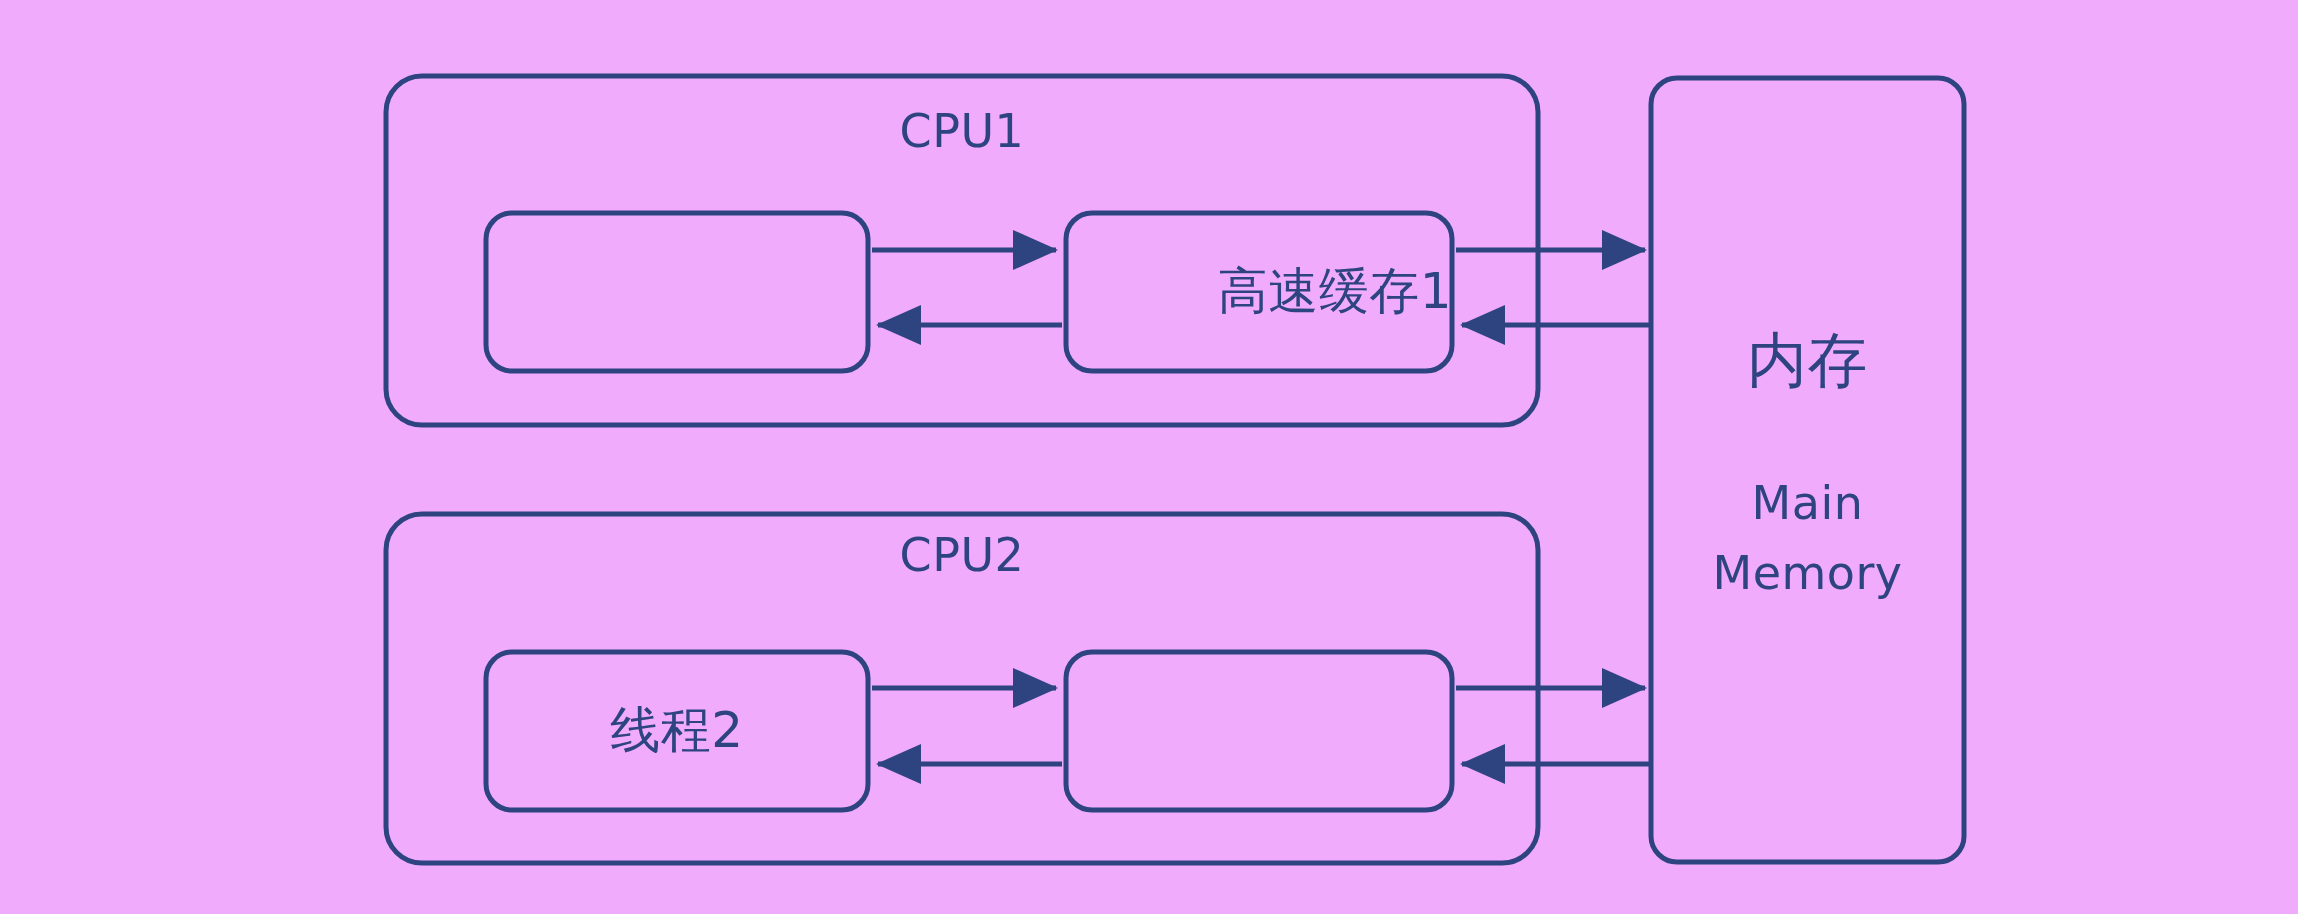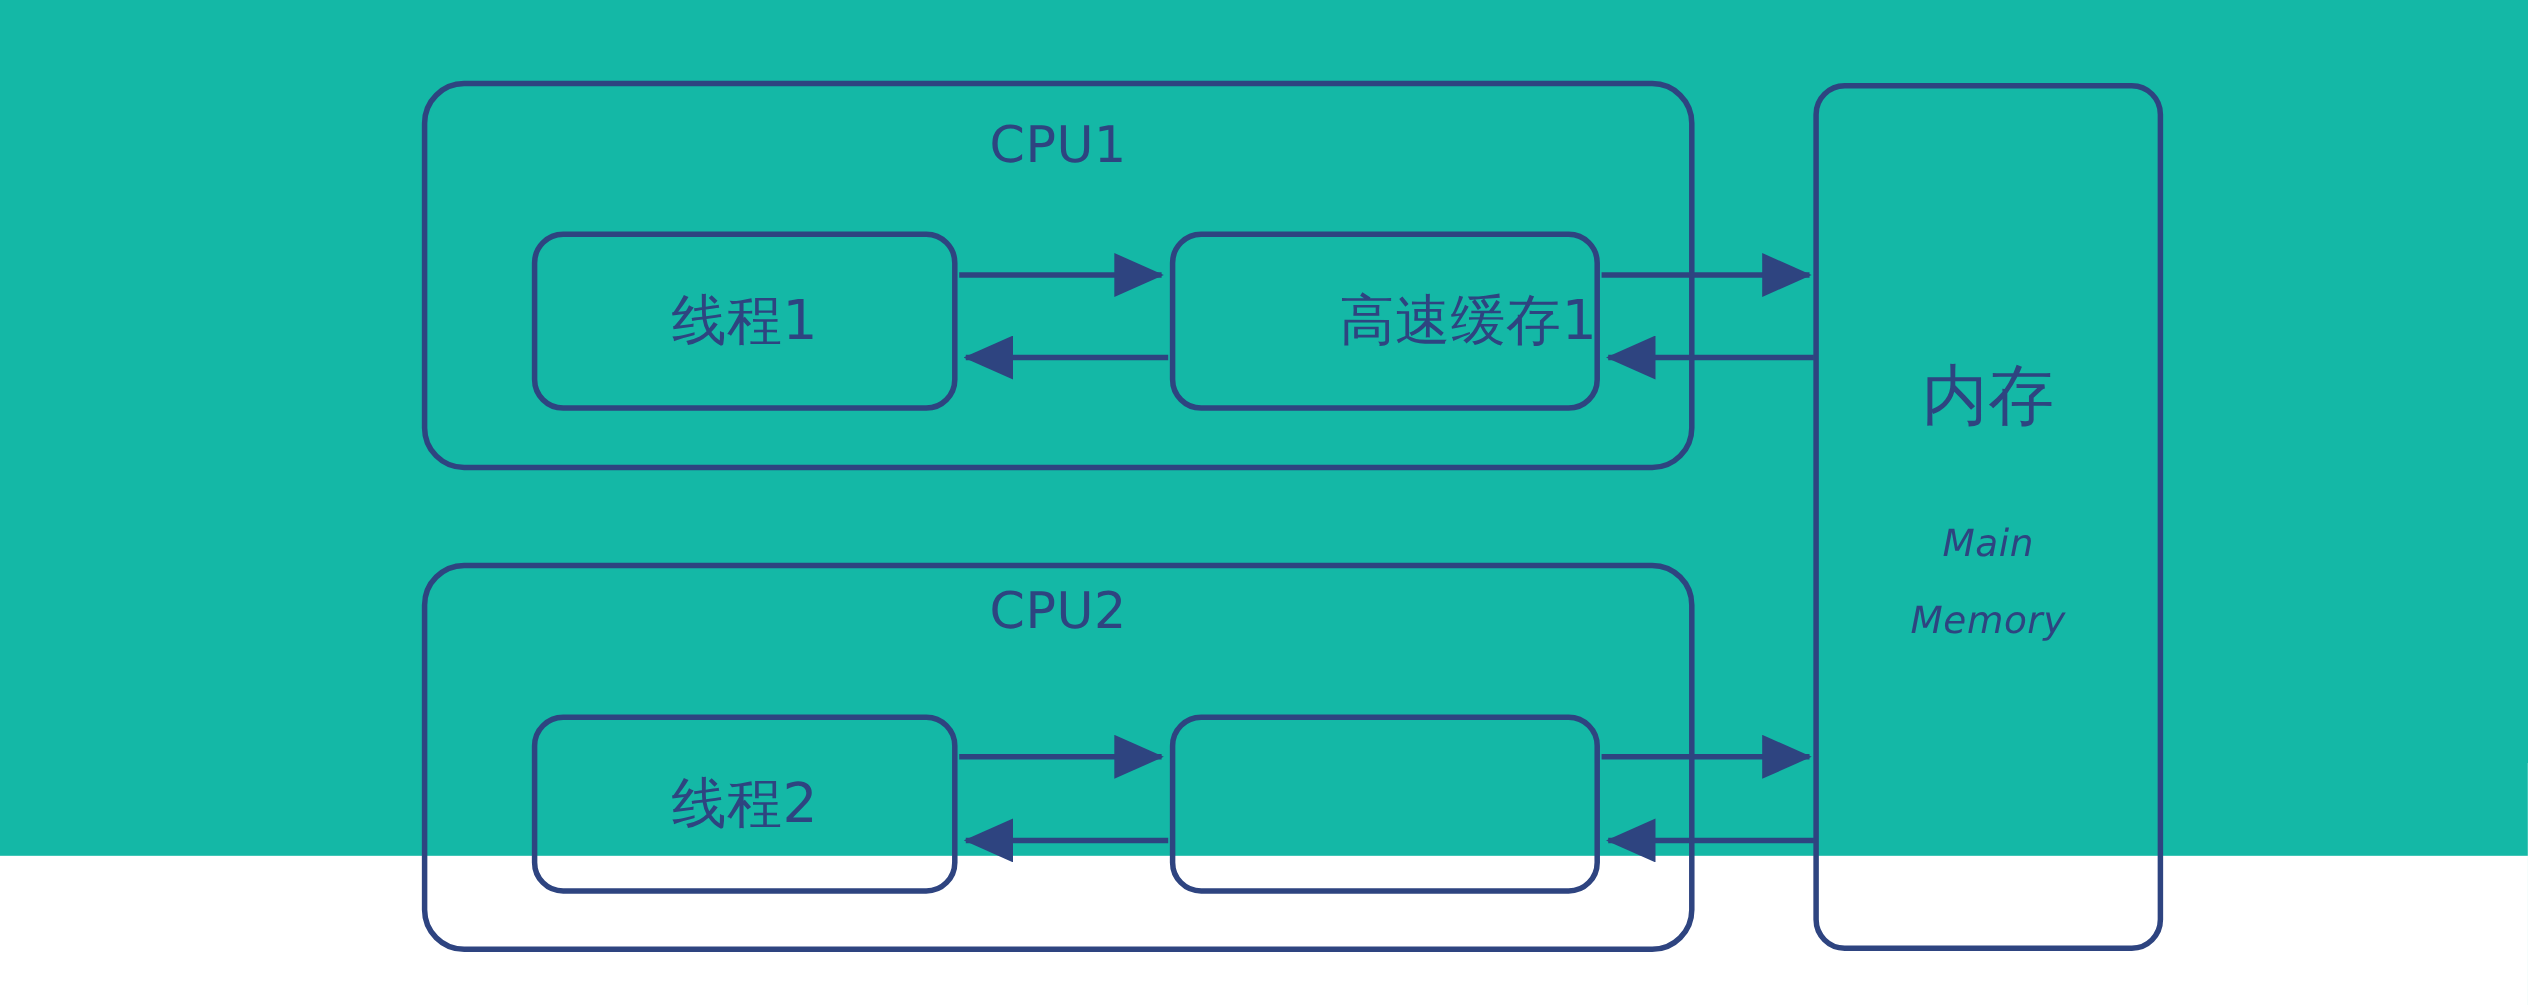--- a/index.html
+++ b/index.html
@@ -9,22 +9,22 @@
   }
   body {
     width: 2298px;
     height: 914px;
     font-family: "DejaVu Sans", sans-serif;
     overflow: hidden;
   }
   #canvas {
     position: relative;
     width: 2298px;
-    height: 778px;
-    background: #14b8a6;
+    height: 914px;
+    background: #f0abfc;
   }
   #diagram-svg {
     position: absolute;
     left: 0;
     top: 0;
     width: 2298px;
     height: 914px;
   }
   .box-label {
     position: absolute;
@@ -38,23 +38,22 @@
   .label-cpu {
     font-size: 46px;
   }
   .label-inner {
     font-size: 50px;
   }
   .label-mem-cn {
     font-size: 60px;
   }
   .label-mem-en {
-    font-size: 34px;
+    font-size: 46px;
     line-height: 1.45;
-    font-style: italic;
   }
 </style>
 </head>
 <body>
 
 <div id="canvas">
 
   <svg id="diagram-svg" viewBox="0 0 2298 914">
     <defs>
       <marker id="arrowhead" markerWidth="9" markerHeight="8" refX="8.6" refY="4" orient="auto" markerUnits="strokeWidth">
@@ -84,21 +83,20 @@
 
     <line x1="872" y1="688" x2="1056" y2="688" stroke="#2e4480" stroke-width="5" marker-end="url(#arrowhead)"></line>
     <line x1="1062" y1="764" x2="878" y2="764" stroke="#2e4480" stroke-width="5" marker-end="url(#arrowhead)"></line>
 
     <line x1="1456" y1="688" x2="1645" y2="688" stroke="#2e4480" stroke-width="5" marker-end="url(#arrowhead)"></line>
     <line x1="1649" y1="764" x2="1462" y2="764" stroke="#2e4480" stroke-width="5" marker-end="url(#arrowhead)"></line>
   </svg>
 
   <div class="box-label label-cpu" style="left:386px; top:108px; width:1152px;">CPU1</div>
 
-  <div class="box-label label-inner" style="left:486px; top:266px; width:382px;">线程1</div>
 
   <div class="box-label label-inner" style="left:1066px; top:266px; width:386px;text-align:right;">高速缓存1</div>
 
   <div class="box-label label-cpu" style="left:386px; top:532px; width:1152px;">CPU2</div>
 
   <div class="box-label label-inner" style="left:486px; top:705px; width:382px;">线程2</div>
 
 
   <div class="box-label label-mem-cn" style="left:1651px; top:330px; width:313px;">内存</div>
 

